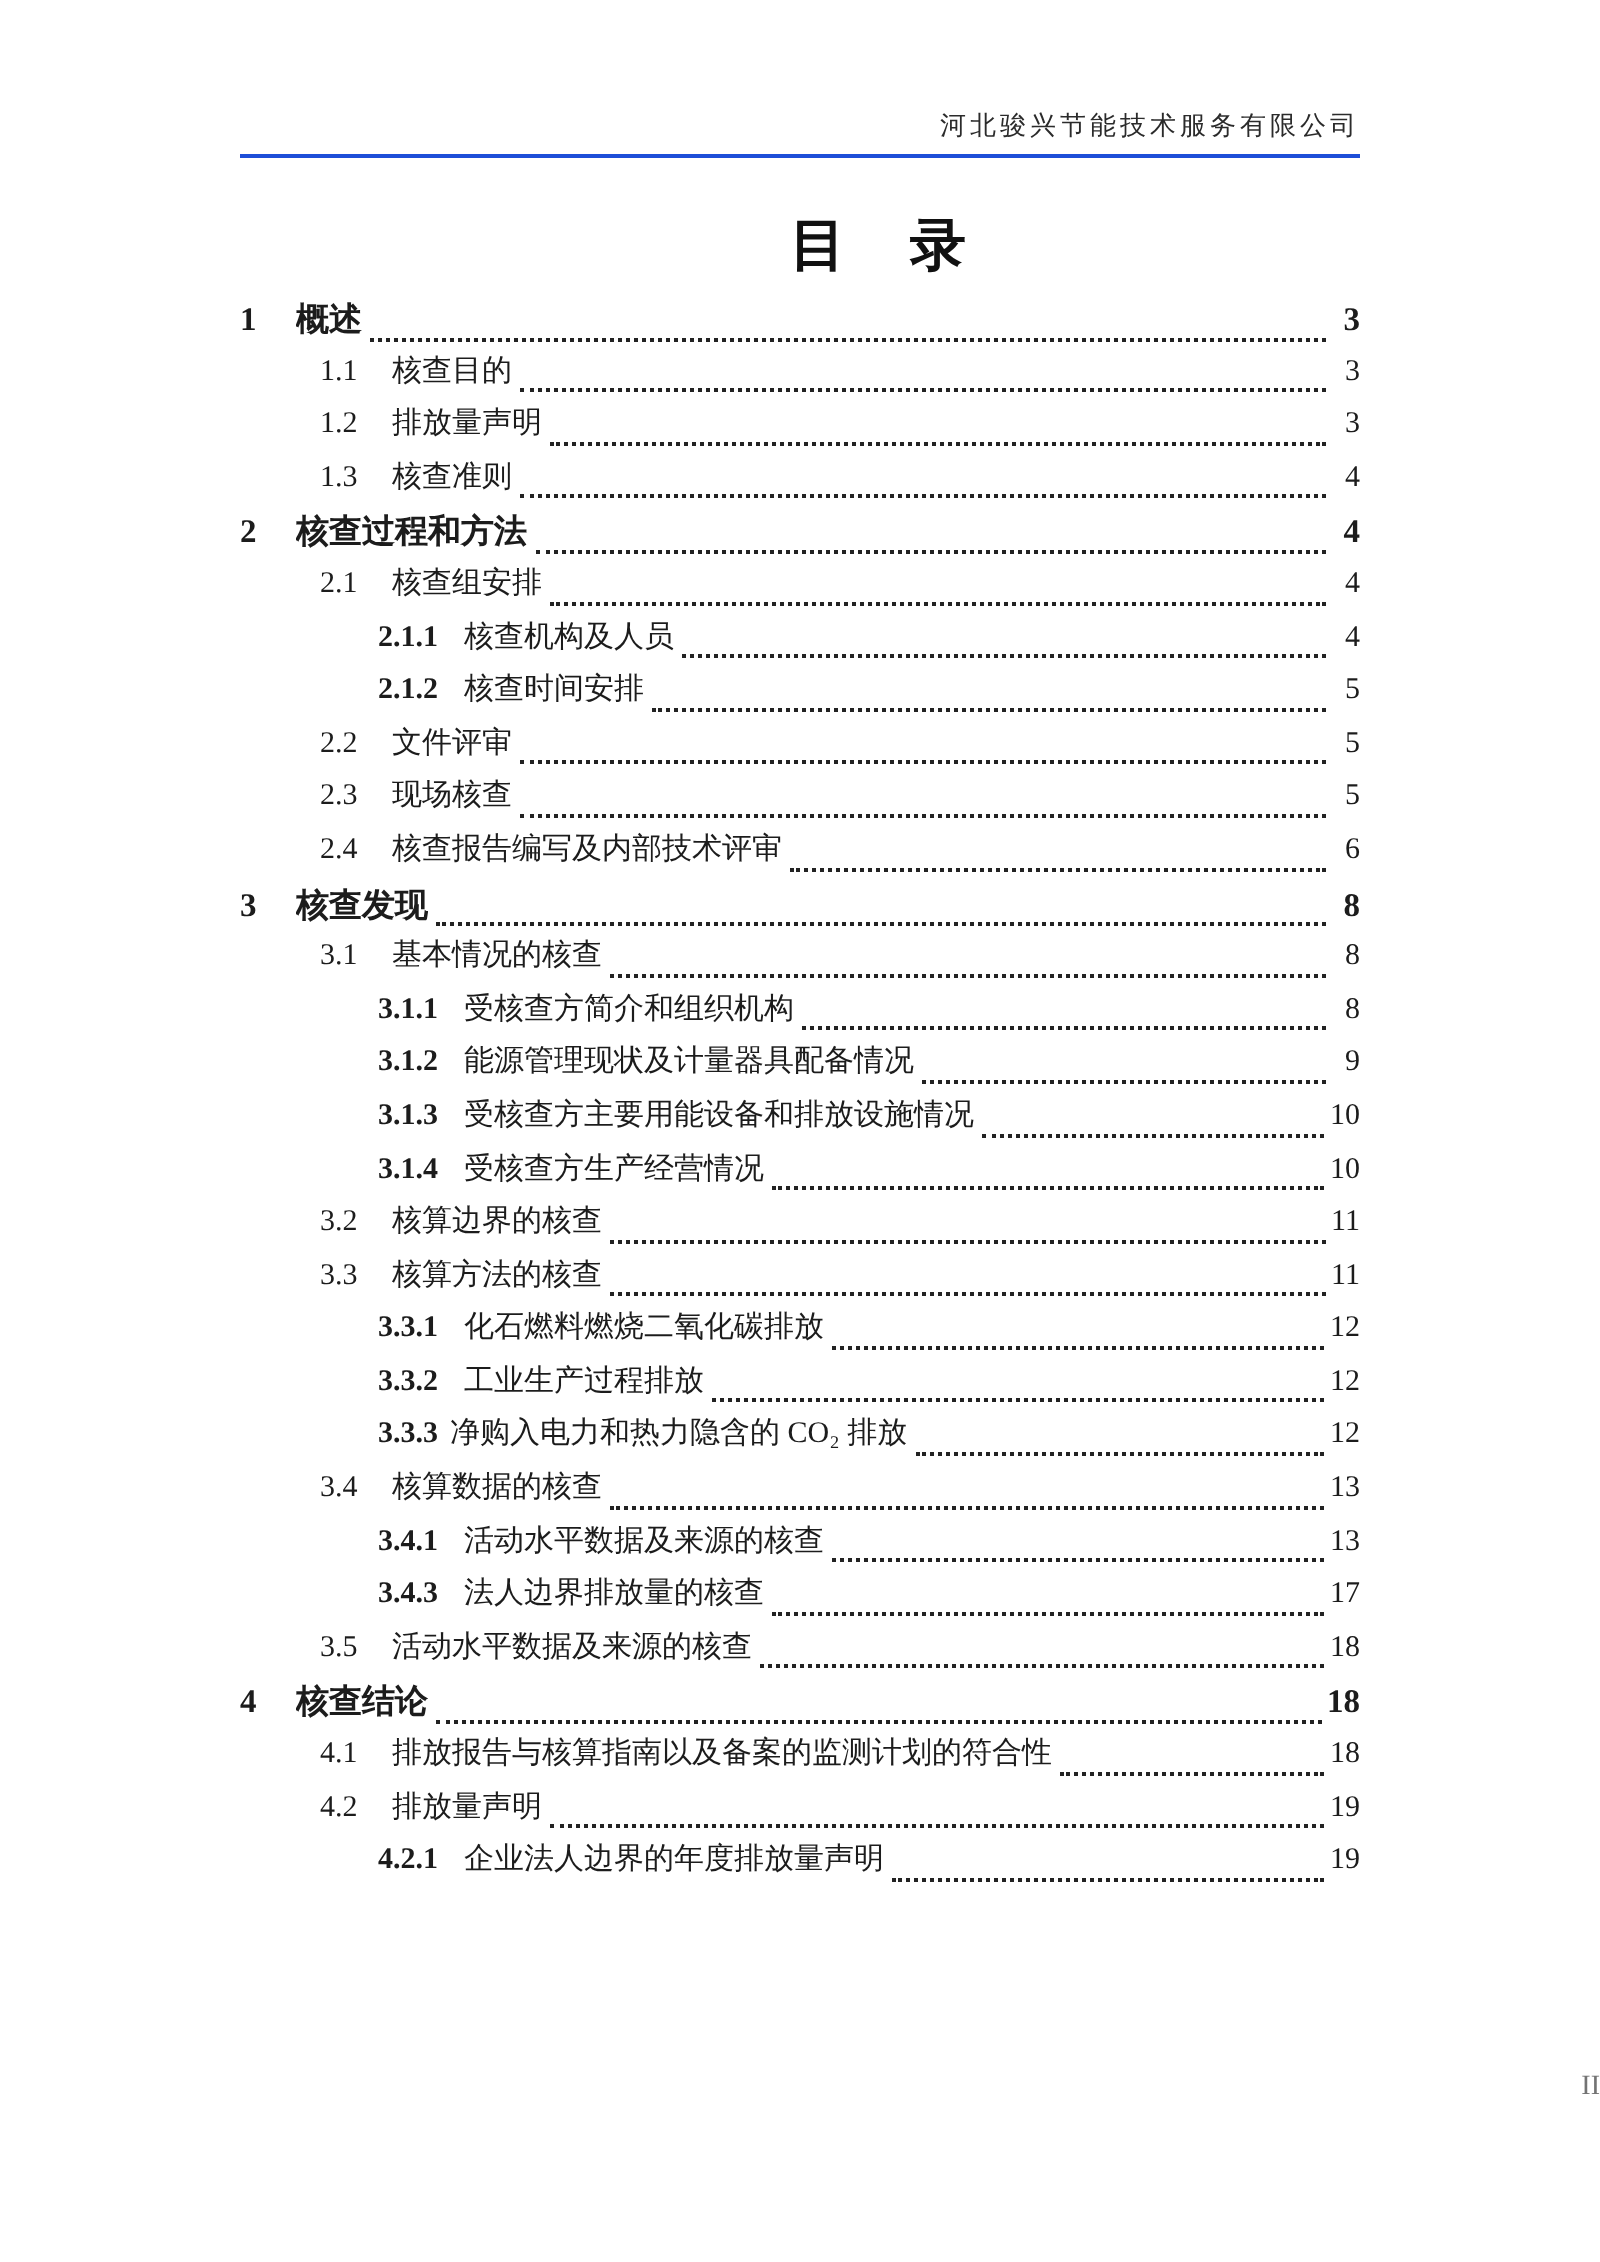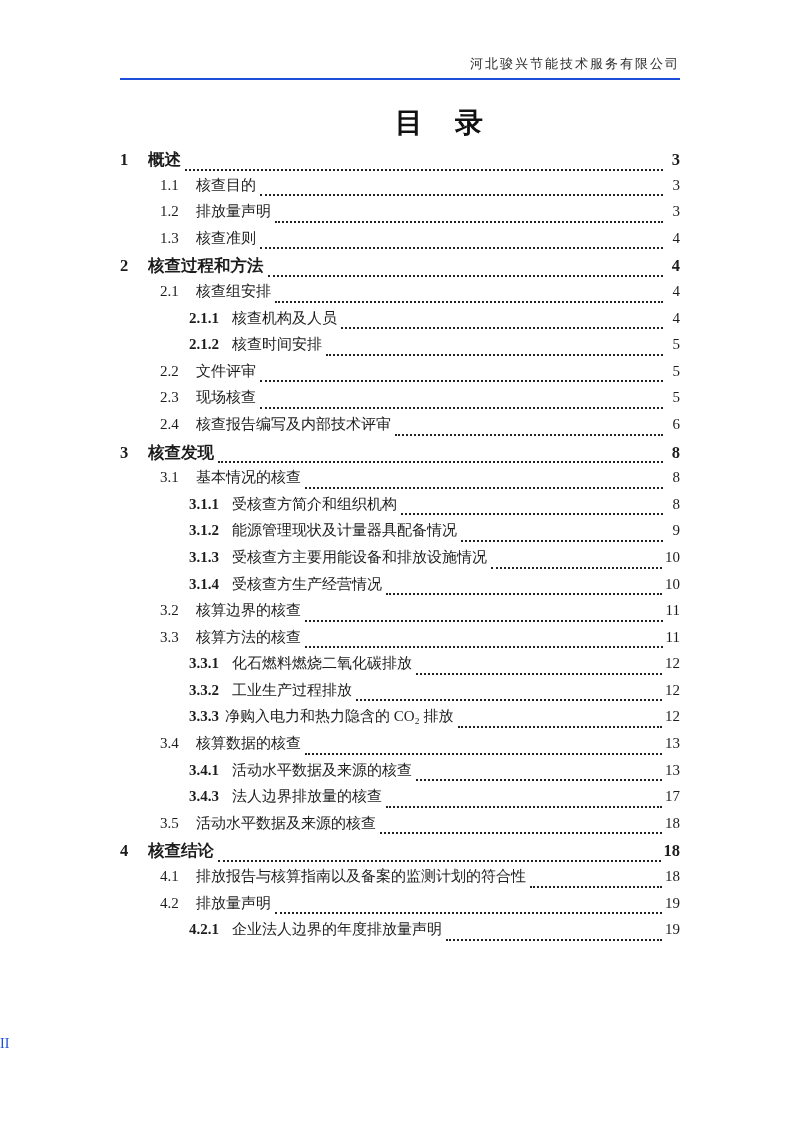--- a/index.html
+++ b/index.html
@@ -73,23 +73,23 @@
   .toc-row.lvl2 { margin-left: 40px; }
   .toc-row.lvl2 .num { width: 36px; }
   .toc-row.lvl3 { margin-left: 69px; }
   .toc-row.lvl3 .num { width: 43px; font-weight: bold; }
   .toc-row.tight .num { width: auto; margin-right: 6px; }
   .footer {
     position: absolute;
     top: 1036px;
     left: 0;
     width: 100%;
-    text-align: left;
+    text-align: right;
     font-size: 14px;
-    color: #1d4ed8;
+    color: #737373;
   }
 </style>
 </head>
 <body>
 
 <div class="page">
 
   <div class="header">
     <span class="company-name">河北骏兴节能技术服务有限公司</span>
   </div>

